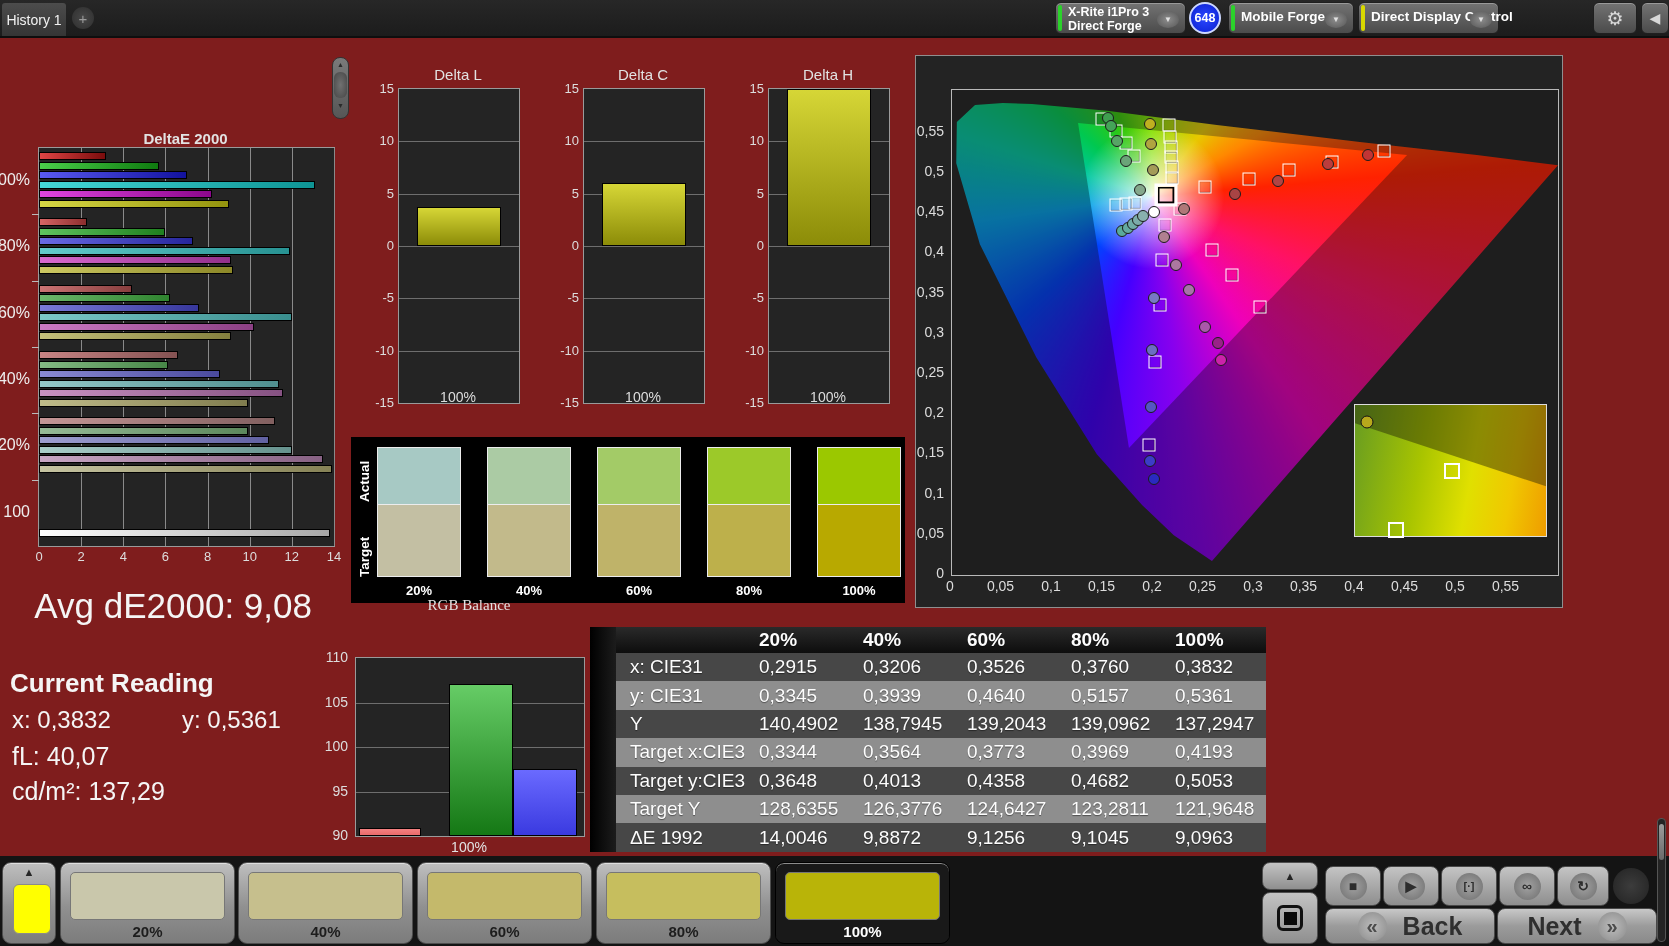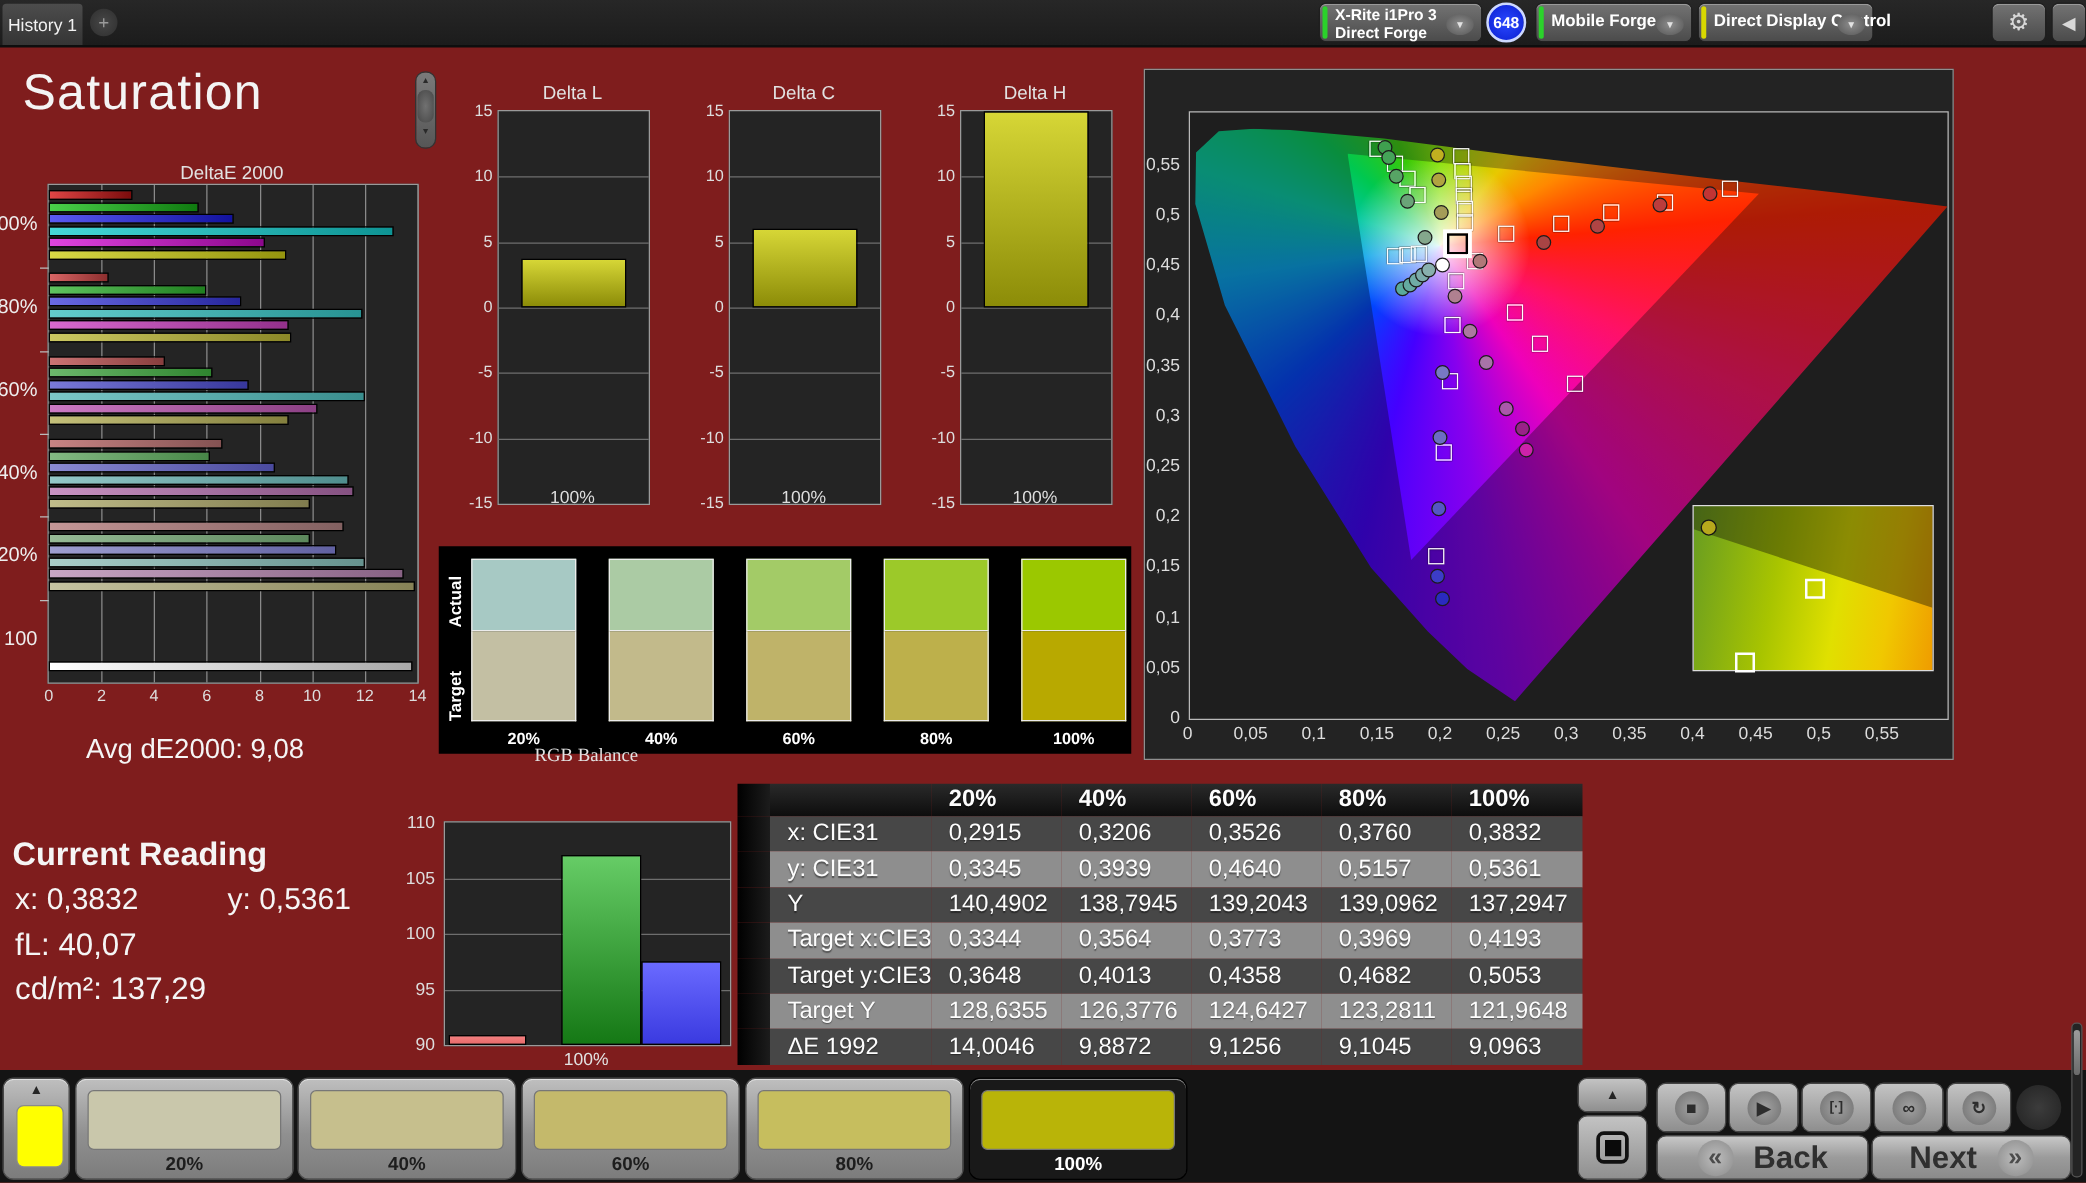--- a/index.html
+++ b/index.html
@@ -155,28 +155,27 @@
       <div class="chev">▼</div>
     </div>
     <div class="tb-btn tb-ico" style="left:1593px;width:44px;">
       <span>⚙</span>
     </div>
     <div class="tb-btn tb-ico" style="left:1641px;width:28px;font-size:14px;">
       <span>◀</span>
     </div>
   </div>
 
-  <div id="page-title">Saturation</div>
   <div class="msb">
     <div class="a">▲</div>
     <div class="th"></div>
     <div class="a">▼</div>
   </div>
 
-  <div class="ctitle" style="left:38px;top:130px;width:295px;">DeltaE 2000</div>
+  <div class="ctitle" style="left:38px;top:130px;width:295px;font-weight:bold;">DeltaE 2000</div>
   <div id="de-plot" class="plotbox" style="left:38px;top:147px;width:295px;height:398px;">
       <div class="gridv" style="left: 42.1429px;"></div>
       <div class="gridv" style="left: 84.2857px;"></div>
       <div class="gridv" style="left: 126.429px;"></div>
       <div class="gridv" style="left: 168.571px;"></div>
       <div class="gridv" style="left: 210.714px;"></div>
       <div class="gridv" style="left: 252.857px;"></div>
       <div class="gridv" style="left: 295px;"></div>
       <div class="de-group" style="top: 0px; height: 66.3333px;">
         <div class="de-bar" style="width: 67.4286px; background: linear-gradient(to right, rgb(224, 69, 69), rgb(122, 12, 12));"></div>
@@ -426,21 +425,21 @@
       <div class="cxlab" style="left: 202px;">0,2</div>
       <div class="cxlab" style="left: 252.5px;">0,25</div>
       <div class="cxlab" style="left: 303px;">0,3</div>
       <div class="cxlab" style="left: 353.5px;">0,35</div>
       <div class="cxlab" style="left: 404px;">0,4</div>
       <div class="cxlab" style="left: 454.5px;">0,45</div>
       <div class="cxlab" style="left: 505px;">0,5</div>
       <div class="cxlab" style="left: 555.5px;">0,55</div>
     </div>
 
-  <div class="stat-c" style="top:586px;font-size:22px;">Avg dE2000: 9,08</div>
+  <div class="stat-c" style="top:586px;font-size:35px;text-align:right;">Avg dE2000: 9,08</div>
   <div class="stat-l" style="left:10px;top:668px;font-size:26px;font-weight:600;">Current Reading</div>
   <div class="stat-l" style="left:12px;top:706px;font-size:24px;">x: 0,3832</div>
   <div class="stat-l" style="left:182px;top:706px;font-size:24px;">y: 0,5361</div>
   <div class="stat-l" style="left:12px;top:742px;font-size:25px;">fL: 40,07</div>
   <div class="stat-l" style="left:12px;top:777px;font-size:25px;">cd/m²: 137,29</div>
 
   <div class="ctitle" style="left:355px;top:597px;width:228px;font-family:Liberation Serif, serif;">RGB Balance</div>
   <div id="rgb-plot" class="plotbox" style="left:355px;top:657px;width:228px;height:178px;">
       <div class="gridh" style="top: 44.5px;"></div>
       <div class="gridh" style="top: 89px;"></div>

